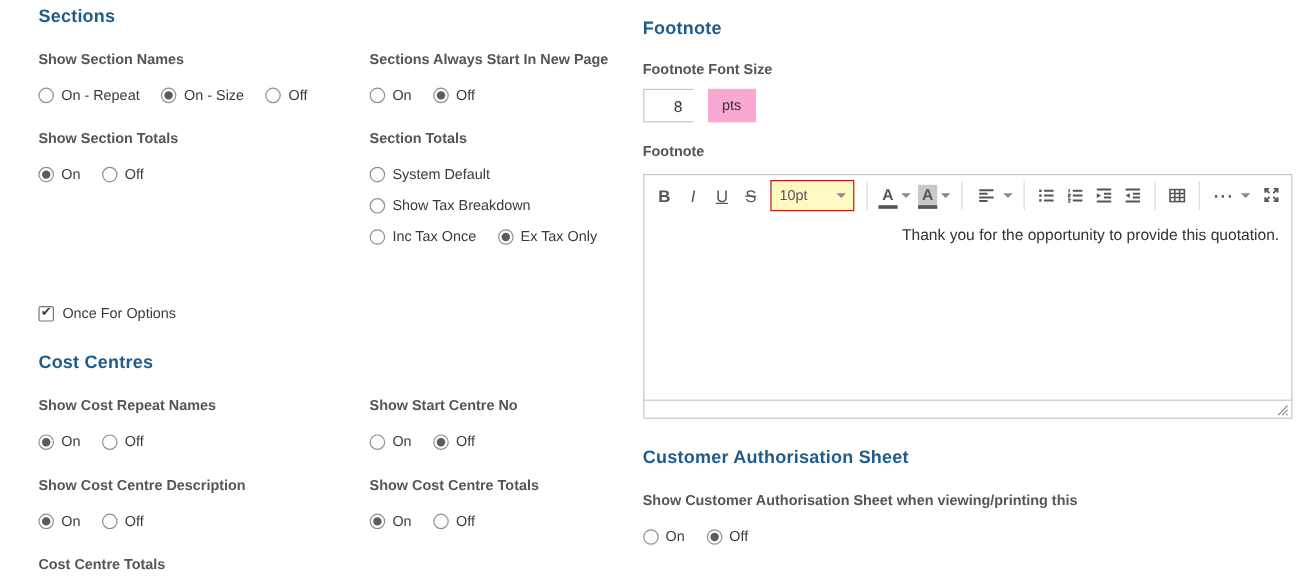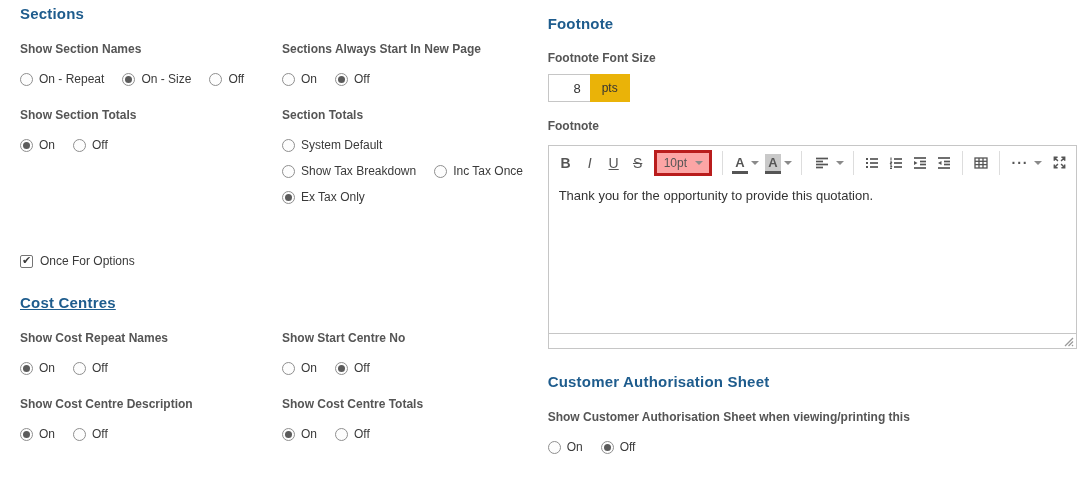--- a/index.html
+++ b/index.html
@@ -2,28 +2,28 @@
 <html><head>
 <meta charset="utf-8">
 <style>
   * { box-sizing: border-box; margin: 0; padding: 0; }
   html,body { background:#fff; }
   body {
     font-family: "Liberation Sans", sans-serif;
     width: 1089px; height: 482px; overflow: hidden;
     color:#333;
   }
-  .page { display:flex; width:1089px; height:410px; }
+  .page { display:flex; width:1089px; height:410px;padding-left:12px; }
   .left-col { width:558px; padding:5px 0 0 20px; }
   .right-col { flex:1; padding:15px 12px 0 2px; }
 
   .panel-title { font-size:15px; font-weight:700; color:#1e5c8d; margin:0 0 20px; letter-spacing:.2px; }
-  .title-gap { margin-top:26px;text-decoration:underline; }
-
-  .grid-2 { display:grid; grid-template-columns:260px 1fr; column-gap:2px; }
+  .title-gap { margin-top:26px; }
+
+  .grid-2 { display:grid; grid-template-columns:260px 1fr; column-gap:16px; }
   .field { margin-bottom:22px; }
   .field-label { font-size:12px; font-weight:700; color:#555; margin:0 0 16px; }
   .field-label.tight { margin-bottom:9px; }
 
   .radio-row { display:flex; flex-wrap:wrap; gap:12px 18px; align-items:center; }
   .radio-row.narrow { max-width:250px; }
   .radio-item { display:inline-flex; align-items:center; gap:6px; cursor:pointer; }
   .radio {
     width:13px; height:13px; border-radius:50%;
     border:1px solid #8f8f8f; background:#fdfdfd;
@@ -41,49 +41,49 @@
   .checkbox.checked .tick { display:block; }
 
   
   .input-group { display:inline-flex; height:28px; margin-bottom:17px; }
   .input-group input {
     width:42px; height:28px; border:1px solid #c6c6c6; border-right:none;
     font-family:"Liberation Sans",sans-serif; font-size:13px; color:#333;
     text-align:right; padding-right:9px; outline:none; background:#fff;
   }
   .input-addon {
-    width:40px; height:28px; background:#eab308; color:#333; font-size:12px;
-    display:flex; align-items:center; justify-content:center;
+    width:40px; height:28px; background:#f9a8d4; color:#333; font-size:12px;
+    display:flex; align-items:center; justify-content:center;margin-left:12px;
   }
 
   .editor { border:1px solid #c6c6c6; height:204px; display:flex; flex-direction:column; background:#fff; }
   .toolbar { height:33px; display:flex; align-items:center; padding:0 6px; gap:2px; flex:0 0 auto; }
   .tb-btn {
     min-width:22px; height:24px; display:inline-flex; align-items:center; justify-content:center;
     color:#555; font-size:14px; cursor:pointer; border-radius:2px; background:transparent; border:none;
     font-family:"Liberation Sans",sans-serif;
   }
   .tb-bold { font-weight:700; }
   .tb-italic { font-style:italic; }
   .tb-underline { text-decoration:underline; }
   .tb-strike { text-decoration:line-through; }
   .tb-select {
-    display:inline-flex; align-items:center; gap:8px; height:26px;
-    border:3px solid #b91c1c; padding:0 6px 0 7px; margin:0 3px; cursor:pointer;
-    font-size:12px; color:#555; background:#fca5a5;
+    display:inline-flex; align-items:center; gap:24px; height:26px;
+    border:1px solid #b91c1c; padding:0 6px 0 7px; margin:0 3px; cursor:pointer;
+    font-size:12px; color:#555; background:#fef9c3;
   }
   .caret { width:0; height:0; border-left:4px solid transparent; border-right:4px solid transparent; border-top:4px solid #8a8a8a; display:inline-block; }
   .tb-a { font-size:13px; font-weight:700; border-bottom:3px solid #555; height:20px; min-width:16px; margin-top:2px; border-radius:0; }
   .tb-a.bg { background:#c9c9c9; padding:0 3px; }
   .tb-pair { display:inline-flex; align-items:center; gap:3px; padding:0 2px; cursor:pointer; }
   .tb-div { width:1px; height:24px; background:#ddd; margin:0 5px; flex:0 0 auto; }
   .tb-spacer { flex:1; }
   .tb-btn svg { display:block; }
 
-  .editor-body { flex:1; padding:9px 10px; font-size:13px; color:#333; outline:none; overflow:hidden; }
+  .editor-body { flex:1; padding:9px 10px; font-size:13px; color:#333; outline:none; overflow:hidden;text-align:right; }
   .statusbar { height:15px; border-top:1px solid #c6c6c6; display:flex; align-items:center; justify-content:flex-end; padding-right:2px; flex:0 0 auto; }
   .resize-handle { cursor:nwse-resize; display:flex; }
 </style>
 </head>
 <body>
 
 <div class="page">
 
   <div class="left-col">
 
@@ -213,20 +213,24 @@
               <span class="radio-label">On</span>
             </label>
             <label class="radio-item">
               <span class="radio"></span>
               <span class="radio-label">Off</span>
             </label>
           </div>
       </div>
     </div>
 
+    <div class="field">
+      <div class="field-label">Cost Centre Totals</div>
+
+    </div>
 
   </div>
 
   <div class="right-col">
 
     <h2 class="panel-title" style="margin-bottom:19px">Footnote</h2>
 
     <div class="field-label tight">Footnote Font Size</div>
     <div class="input-group">
       <input type="text" value="8" style="">

